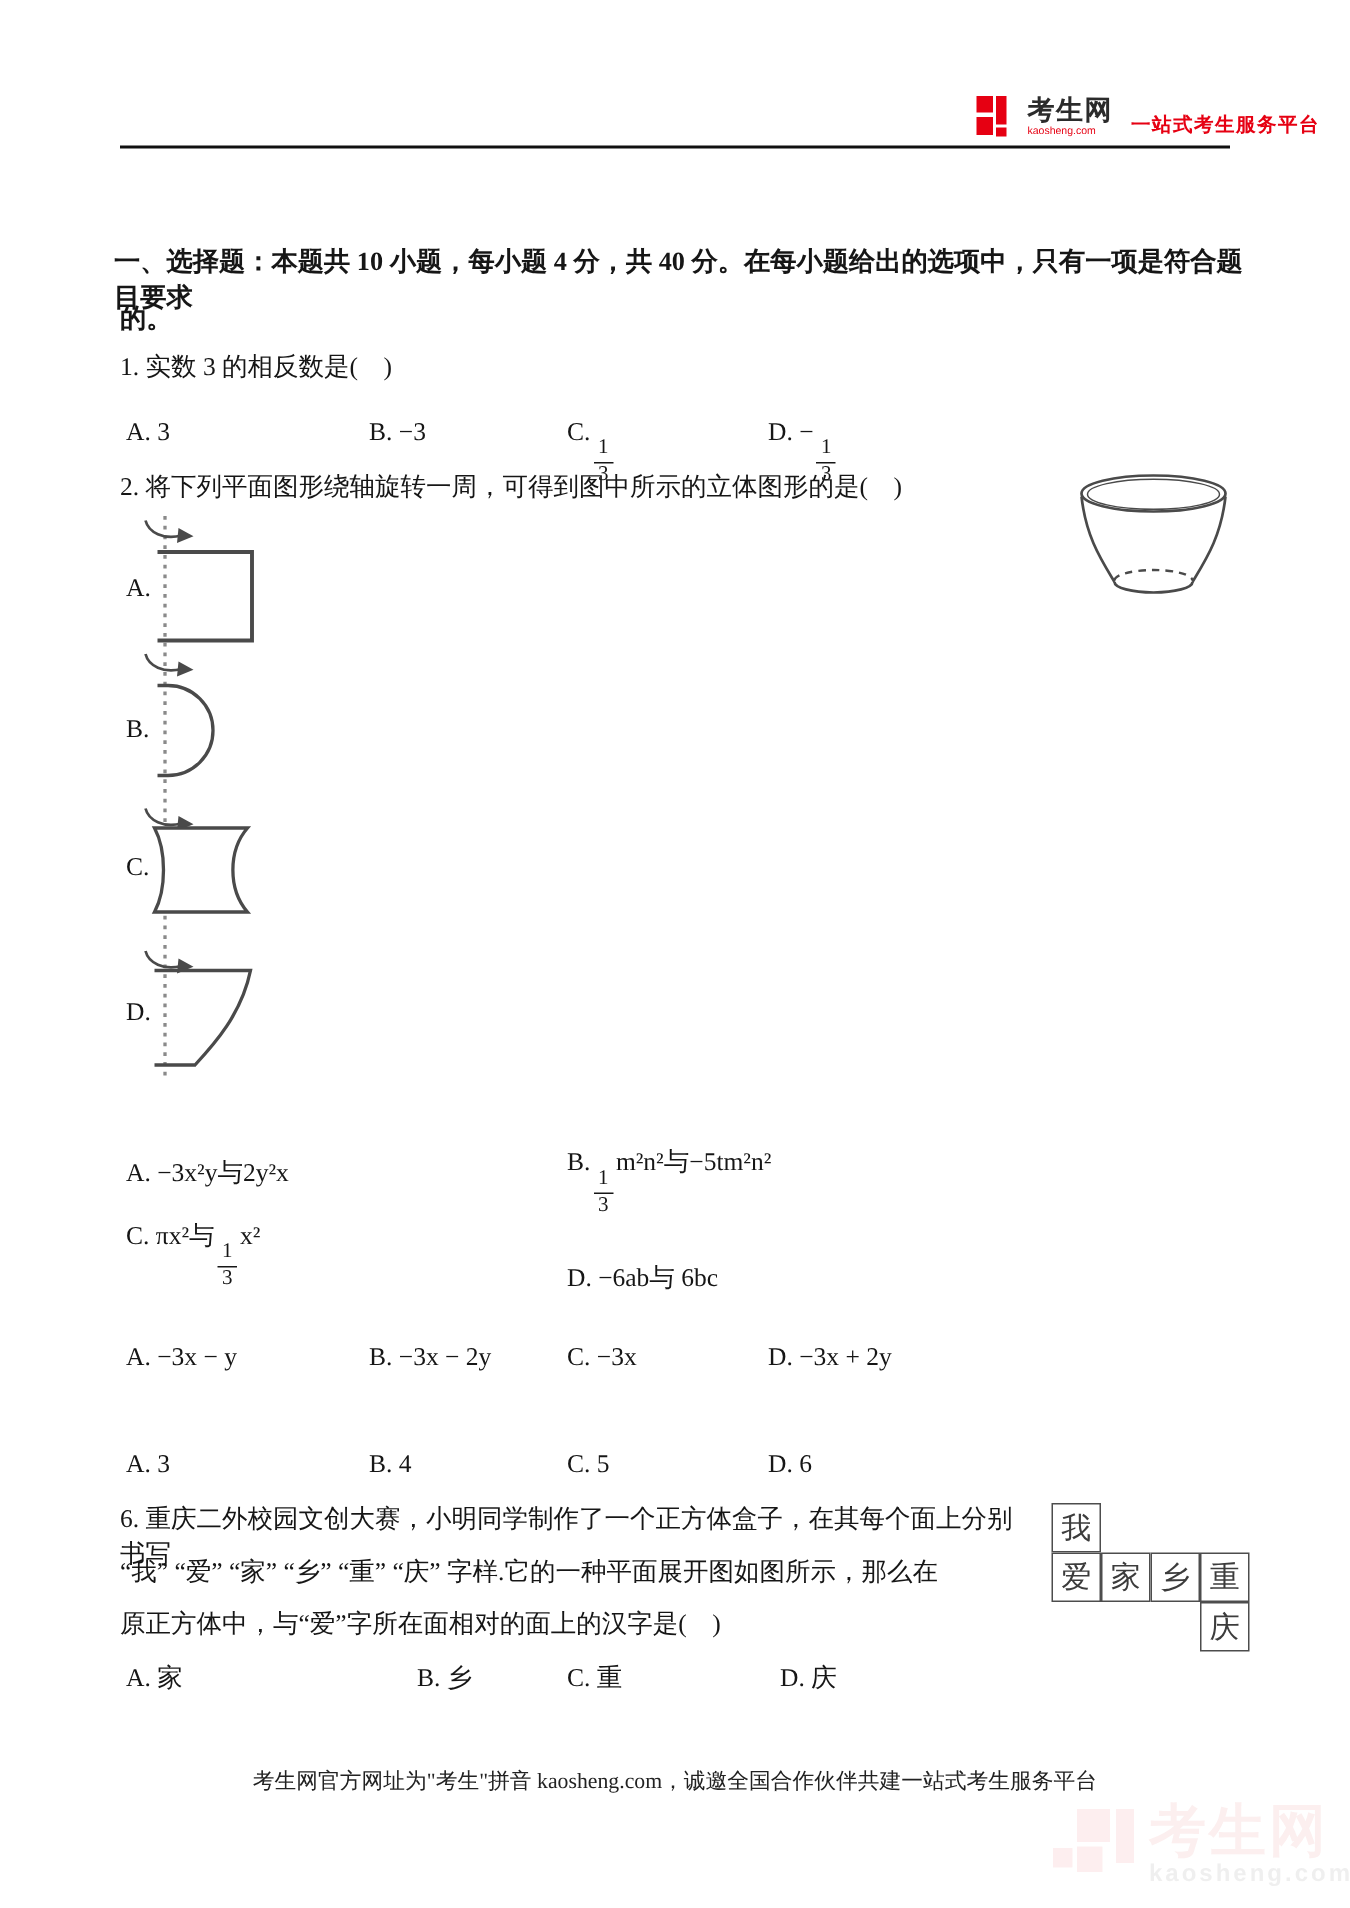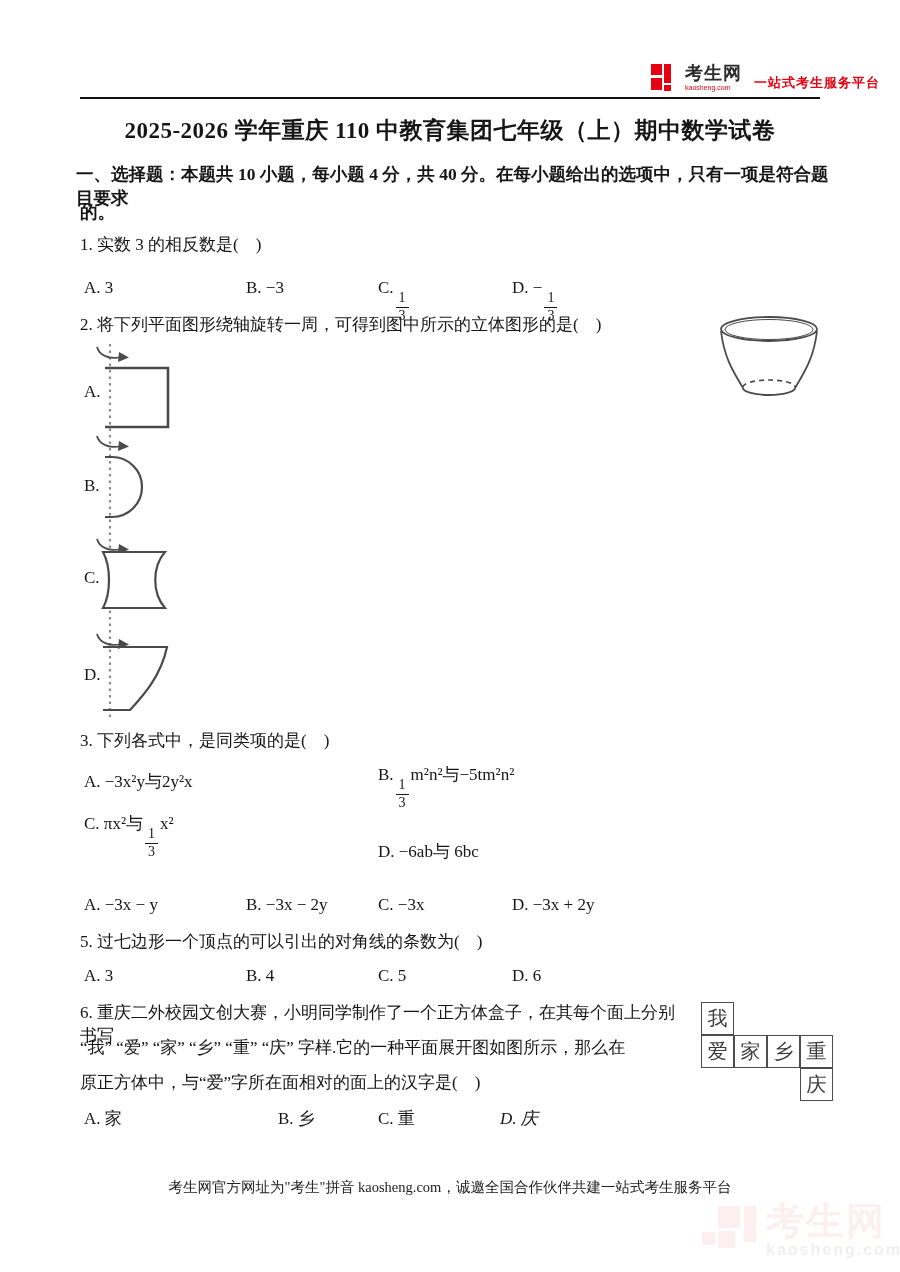--- a/index.html
+++ b/index.html
@@ -67,21 +67,20 @@
         <i class="bi-d"></i>
     </span>
     <span class="brand-text">
       <div class="brand-name">考生网</div>
       <div class="brand-domain">kaosheng.com</div>
     </span>
     <span class="brand-tagline">一站式考生服务平台</span>
   </div>
   <div class="hr-top"></div>
 
-  <div class="title">2025-2026 学年重庆 110 中教育集团七年级（上）期中数学试卷</div>
   <div class="abs sect" style="left:76px;top:162px;width:760px;">一、选择题：本题共 10 小题，每小题 4 分，共 40 分。在每小题给出的选项中，只有一项是符合题目要求</div>
   <div class="abs sect" style="left:80px;top:200px;">的。</div>
 
   <div class="abs stem" style="left:80px;top:233px;">1. 实数 3 的相反数是(　)</div>
   <div class="abs opt" style="left:84px;top:278px;">A. 3</div>
   <div class="abs opt" style="left:246px;top:278px;">B. −3</div>
   <div class="abs opt optline" style="left:378px;top:278px;"><span>C.</span><span class="frac">
         <span class="num">1</span>
         <span class="den">3</span>
       </span></div>
@@ -127,38 +126,36 @@
     <g fill="none" stroke="#4a4a4a">
       <ellipse cx="64" cy="26" rx="48" ry="12" stroke-width="1.8"></ellipse>
       <ellipse cx="64" cy="26.5" rx="44" ry="10" stroke-width="1"></ellipse>
       <path d="M16,28 C19,55 29,70 38,85" stroke-width="1.8"></path>
       <path d="M112,28 C109,55 99,70 90,85" stroke-width="1.8"></path>
       <path d="M38,85 A26,7 0 0 0 90,85" stroke-width="1.8"></path>
       <path d="M38,84 A26,7 0 0 1 90,84" stroke-width="1.6" stroke-dasharray="5 4"></path>
     </g>
   </svg>
 
-  <div class="abs stem" style="left:80px;top:729px;">3. 下列各式中，是同类项的是(　)</div>
   <div class="abs opt" style="left:84px;top:770px;">A. −3x²y与2y²x</div>
   <div class="abs opt optline" style="left:378px;top:763px;"><span>B.</span><span class="frac">
         <span class="num">1</span>
         <span class="den">3</span>
       </span><span>m²n²与−5tm²n²</span></div>
   <div class="abs opt optline" style="left:84px;top:812px;"><span>C. πx²与</span><span class="frac">
         <span class="num">1</span>
         <span class="den">3</span>
       </span><span>x²</span></div>
   <div class="abs opt" style="left:378px;top:840px;">D. −6ab与 6bc</div>
 
   <div class="abs opt" style="left:84px;top:895px;">A. −3x − y</div>
   <div class="abs opt" style="left:246px;top:895px;">B. −3x − 2y</div>
   <div class="abs opt" style="left:378px;top:895px;">C. −3x</div>
   <div class="abs opt" style="left:512px;top:895px;">D. −3x + 2y</div>
 
-  <div class="abs stem" style="left:80px;top:930px;">5. 过七边形一个顶点的可以引出的对角线的条数为(　)</div>
   <div class="abs opt" style="left:84px;top:966px;">A. 3</div>
   <div class="abs opt" style="left:246px;top:966px;">B. 4</div>
   <div class="abs opt" style="left:378px;top:966px;">C. 5</div>
   <div class="abs opt" style="left:512px;top:966px;text-align:center;">D. 6</div>
 
   <div class="abs stem" style="left:80px;top:1001px;width:610px;">6. 重庆二外校园文创大赛，小明同学制作了一个正方体盒子，在其每个面上分别书写</div>
   <div class="abs stem" style="left:80px;top:1071px;width:610px;">原正方体中，与“爱”字所在面相对的面上的汉字是(　)</div>
   <div class="abs stem" style="left:80px;top:1036px;width:610px;">“我” “爱” “家” “乡” “重” “庆” 字样.它的一种平面展开图如图所示，那么在</div>
 
   <div>
@@ -166,21 +163,21 @@
     <div class="net-cell" style="left:701px;top:1035px;">爱</div>
     <div class="net-cell" style="left:734px;top:1035px;">家</div>
     <div class="net-cell" style="left:767px;top:1035px;">乡</div>
     <div class="net-cell" style="left:800px;top:1035px;">重</div>
     <div class="net-cell" style="left:800px;top:1068px;">庆</div>
   </div>
 
   <div class="abs opt" style="left:84px;top:1107px;">A. 家</div>
   <div class="abs opt" style="left:246px;top:1107px;margin-left:32px;">B. 乡</div>
   <div class="abs opt" style="left:378px;top:1107px;">C. 重</div>
-  <div class="abs opt" style="left:500px;top:1107px;font-style:italic;">D. 庆</div>
+  <div class="abs opt" style="left:520px;top:1107px;">D. 庆</div>
 
   <div class="footer">考生网官方网址为"考生"拼音 kaosheng.com，诚邀全国合作伙伴共建一站式考生服务平台</div>
 
   <div class="wm">
     <span class="wm-icon">
       <i class="wi-a"></i>
         <i class="wi-b"></i>
         <i class="wi-c"></i>
         <i class="wi-d"></i>
     </span>

